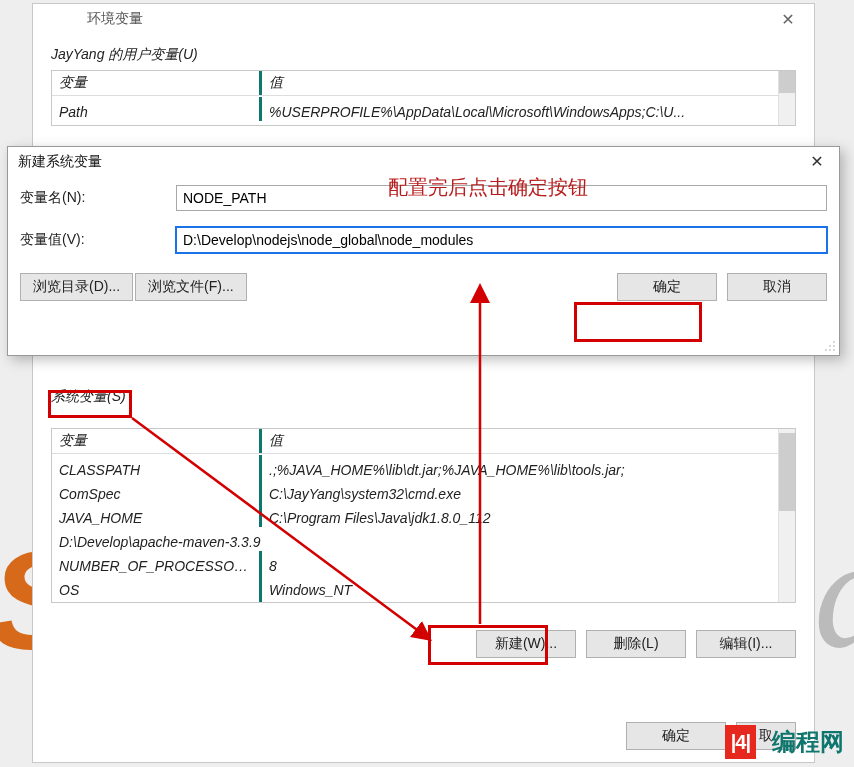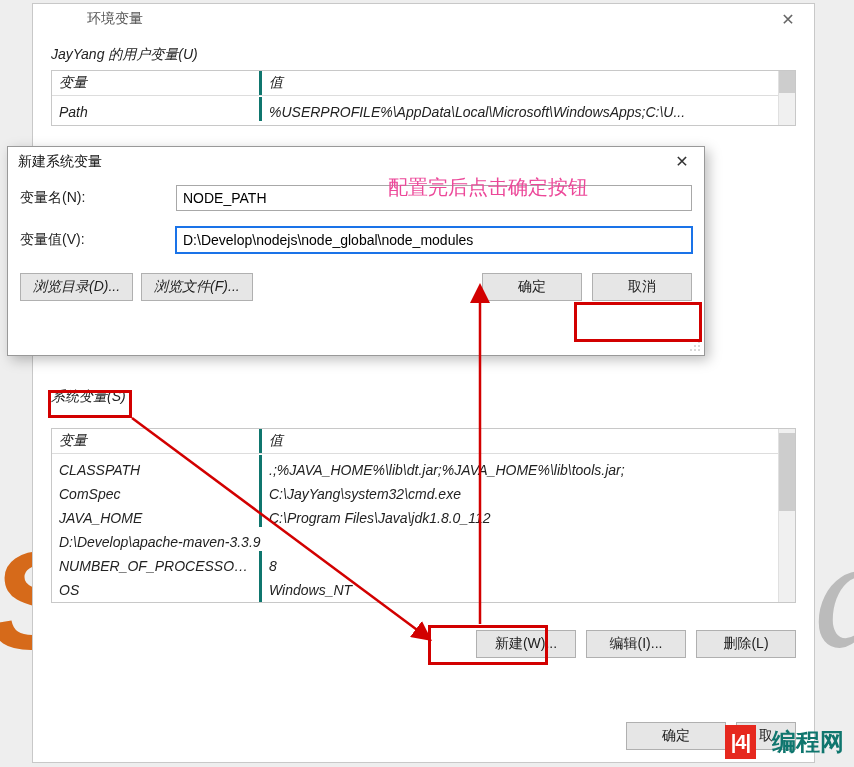--- a/index.html
+++ b/index.html
@@ -124,21 +124,21 @@
     align-items: center;
     justify-content: center;
     cursor: default;
     padding: 0 12px;
   }
 
   
   .dialog-front {
     position: absolute;
     left: 7px; top: 146px;
-    width: 698px; height: 210px;
+    width: 833px; height: 210px;
     background: #fff;
     border: 1px solid #999;
     box-shadow: 4px 4px 12px rgba(0,0,0,0.25);
     z-index: 4;
   }
   .dialog-front .titlebar {
     height: 30px;
     display: flex;
     align-items: center;
     justify-content: space-between;
@@ -168,21 +168,21 @@
   .form-row input.focused {
     border: 1px solid #1a73e8;
     outline: 1px solid #1a73e8;
   }
 
   .front-buttons {
     display: flex;
     justify-content: space-between;
     padding: 12px 12px 0 12px;
   }
-  .front-buttons .left { display: flex; gap: 8px; font-style: italic; }
+  .front-buttons .left { display: flex; gap: 2px; }
   .front-buttons .right { display: flex; gap: 10px; }
 
   .resize-grip {
     position: absolute;
     right: 2px; bottom: 2px;
     width: 14px; height: 14px;
     opacity: 0.5;
   }
 
   
@@ -190,21 +190,21 @@
     position: absolute; inset: 0;
     z-index: 6;
     pointer-events: none;
   }
   .annot-box {
     position: absolute;
     border: 3px solid #d20000;
   }
   .annot-text {
     position: absolute;
-    color: #ec4899;
+    color: #b91c1c;
     font-size: 20px;
   }
   .annot-line {
     position: absolute;
     stroke: #d20000;
     stroke-width: 2.5;
     fill: #d20000;
   }
 
   
@@ -354,22 +354,22 @@
         </div>
         <div class="scroll-col">
           <div class="scroll-thumb" style="height:45%;margin-top:25%"></div>
         </div>
       </div>
     </div>
   </div>
 
   <div class="button-row" style="position:absolute; right:0; left:0; bottom:104px">
     <span class="win-btn">新建(W)...</span>
+    <span class="win-btn">删除(L)</span>
     <span class="win-btn">编辑(I)...</span>
-    <span class="win-btn">删除(L)</span>
   </div>
 
   <div class="back-bottom-buttons">
     <span class="win-btn">确定</span>
     <span class="win-btn" style="min-width:60px">取</span>
   </div>
 </div>
 
 <div class="dialog-front">
   <div class="titlebar">

